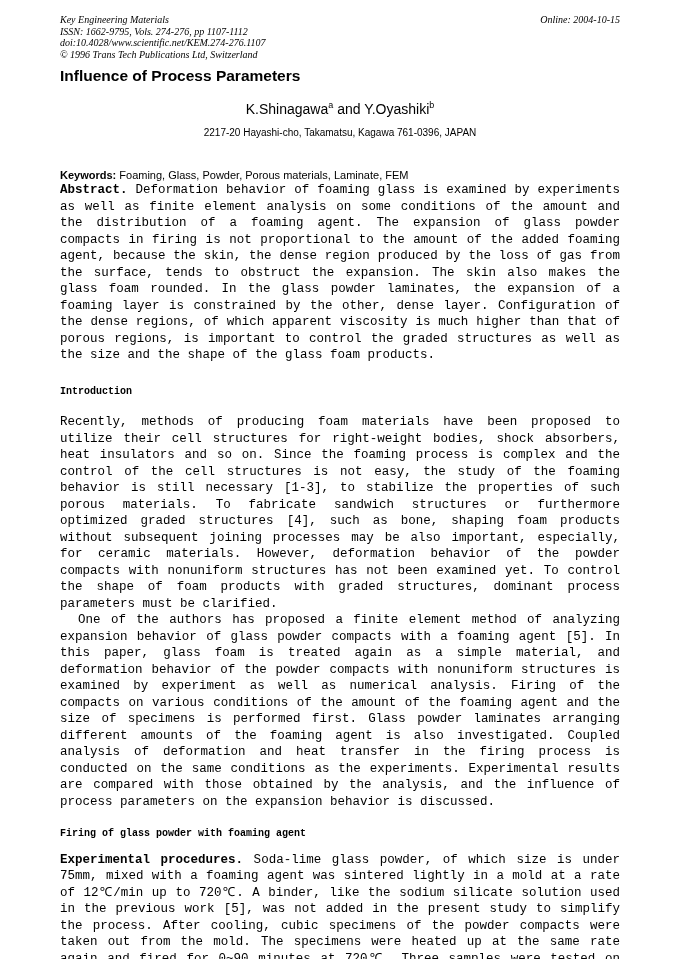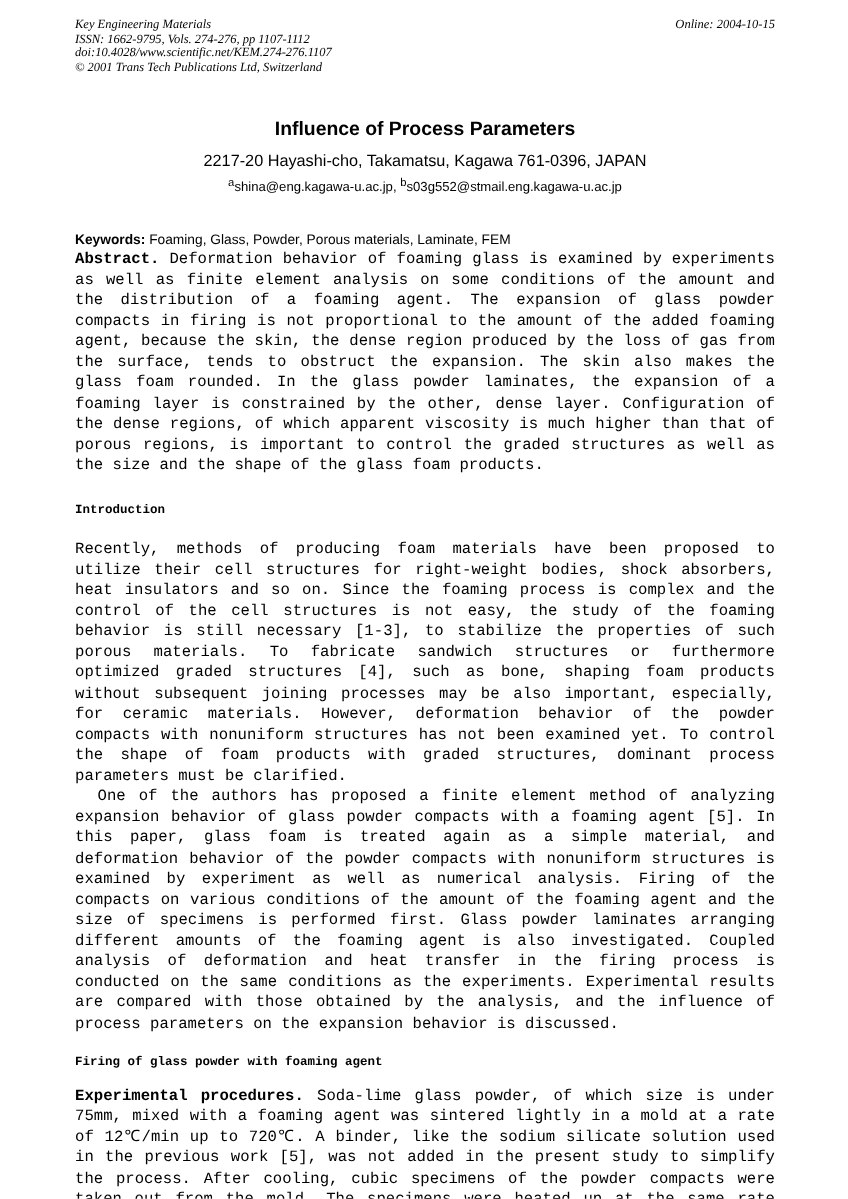--- a/index.html
+++ b/index.html
@@ -26,22 +26,21 @@
     justify-content: space-between;
     align-items: flex-start;
     font-style: italic;
     font-size: 10px;
     line-height: 11.5px;
   }
   .jheader .left div { white-space: nowrap; }
   .jheader .right { white-space: nowrap; }
   
   .title {
-    margin-top: 34px;
-    text-align: center;
+    margin-top: 6px;
     font-family: "Liberation Sans", sans-serif;
     font-weight: bold;
     font-size: 15.5px;
     line-height: 20px;
   }
   .authors {
     margin-top: 14px;
     text-align: center;
     font-family: "Liberation Sans", sans-serif;
     font-size: 14px;
@@ -56,21 +55,21 @@
     margin-top: 11px;
     text-align: center;
     font-family: "Liberation Sans", sans-serif;
     font-size: 11.5px;
     line-height: 14px;
   }
   .address {
     margin-top: 8px;
     text-align: center;
     font-family: "Liberation Sans", sans-serif;
-    font-size: 13px;
+    font-size: 10px;
     line-height: 14px;
   }
   .emails {
     margin-top: 8px;
     text-align: center;
     font-family: "Liberation Sans", sans-serif;
     font-size: 10.5px;
     line-height: 13px;
   }
   .keywords {
@@ -103,33 +102,33 @@
 </head>
 <body>
 
 <div class="page">
 
   <div class="jheader">
     <div class="left">
       <div>Key Engineering Materials</div>
       <div>ISSN: 1662-9795, Vols. 274-276, pp 1107-1112</div>
       <div>doi:10.4028/www.scientific.net/KEM.274-276.1107</div>
-      <div>© 2001 Trans Tech Publications Ltd, Switzerland</div>
+      <div>© 1996 Trans Tech Publications Ltd, Switzerland</div>
     </div>
     <div class="right">Online: 2004-10-15</div>
   </div>
 
   <div class="title">
     <div>Influence of Process Parameters</div>
   </div>
 
+  <div class="authors"><span>K.Shinagawa</span><sup>a</sup><span> and Y.Oyashiki</span><sup>b</sup></div>
 
   <div class="address">2217-20 Hayashi-cho, Takamatsu, Kagawa 761-0396, JAPAN</div>
 
-  <div class="emails"><sup>a</sup><span>shina@eng.kagawa-u.ac.jp, </span><sup>b</sup><span>s03g552@stmail.eng.kagawa-u.ac.jp</span></div>
 
   <div class="keywords"><span class="kw-label">Keywords:</span><span> Foaming, Glass, Powder, Porous materials, Laminate, FEM</span></div>
 
   <div class="body-text">
 
     <p class="para abstract"><span class="lead-bold">Abstract.</span><span> Deformation behavior of foaming glass is examined by experiments as well as finite element analysis on some conditions of the amount and the distribution of a foaming agent.  The expansion of glass powder compacts in firing is not proportional to the amount of the added foaming agent, because the skin, the dense region produced by the loss of gas from the surface, tends to obstruct the expansion.  The skin also makes the glass foam rounded.  In the glass powder laminates, the expansion of a foaming layer is constrained by the other, dense layer.  Configuration of the dense regions, of which apparent viscosity is much higher than that of porous regions, is important to control the graded structures as well as the size and the shape of the glass foam products.</span></p>
 
     <h3 class="section-heading h-intro">Introduction</h3>
 
     <p class="para">Recently, methods of producing foam materials have been proposed to utilize their cell structures for right-weight bodies, shock absorbers, heat insulators and so on.  Since the foaming process is complex and the control of the cell structures is not easy, the study of the foaming behavior is still necessary [1-3], to stabilize the properties of such porous materials.  To fabricate sandwich structures or furthermore optimized graded structures [4], such as bone, shaping foam products without subsequent joining processes may be also important, especially, for ceramic materials.  However, deformation behavior of the powder compacts with nonuniform structures has not been examined yet. To control the shape of foam products with graded structures, dominant process parameters must be clarified.</p>

